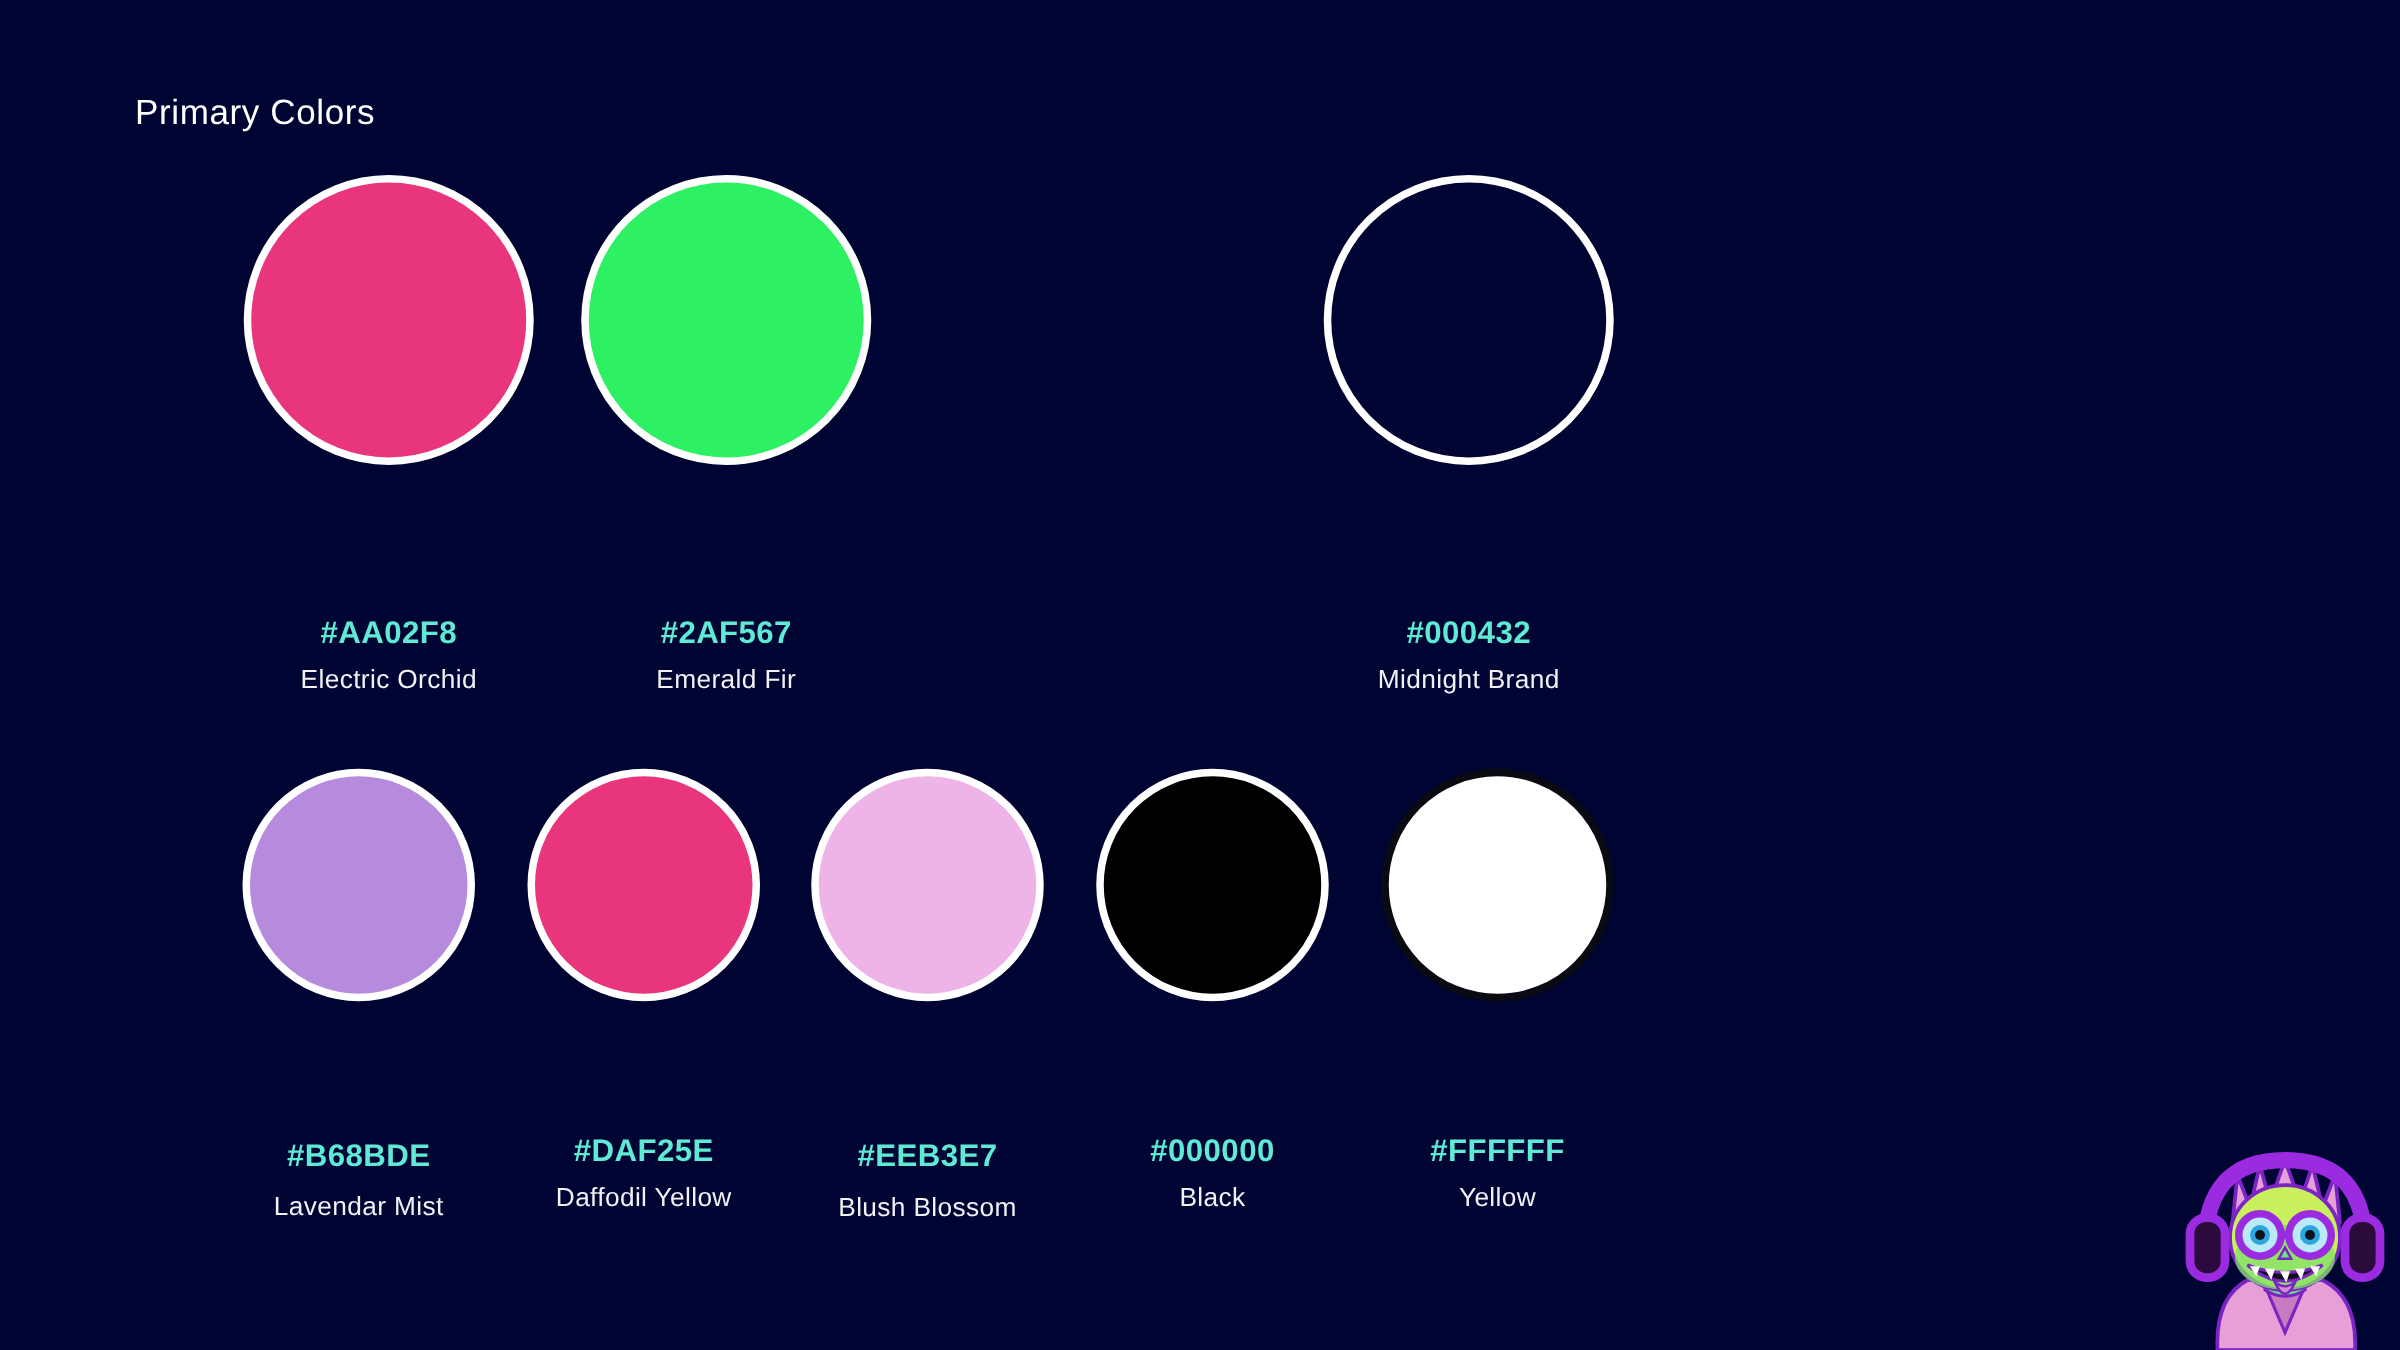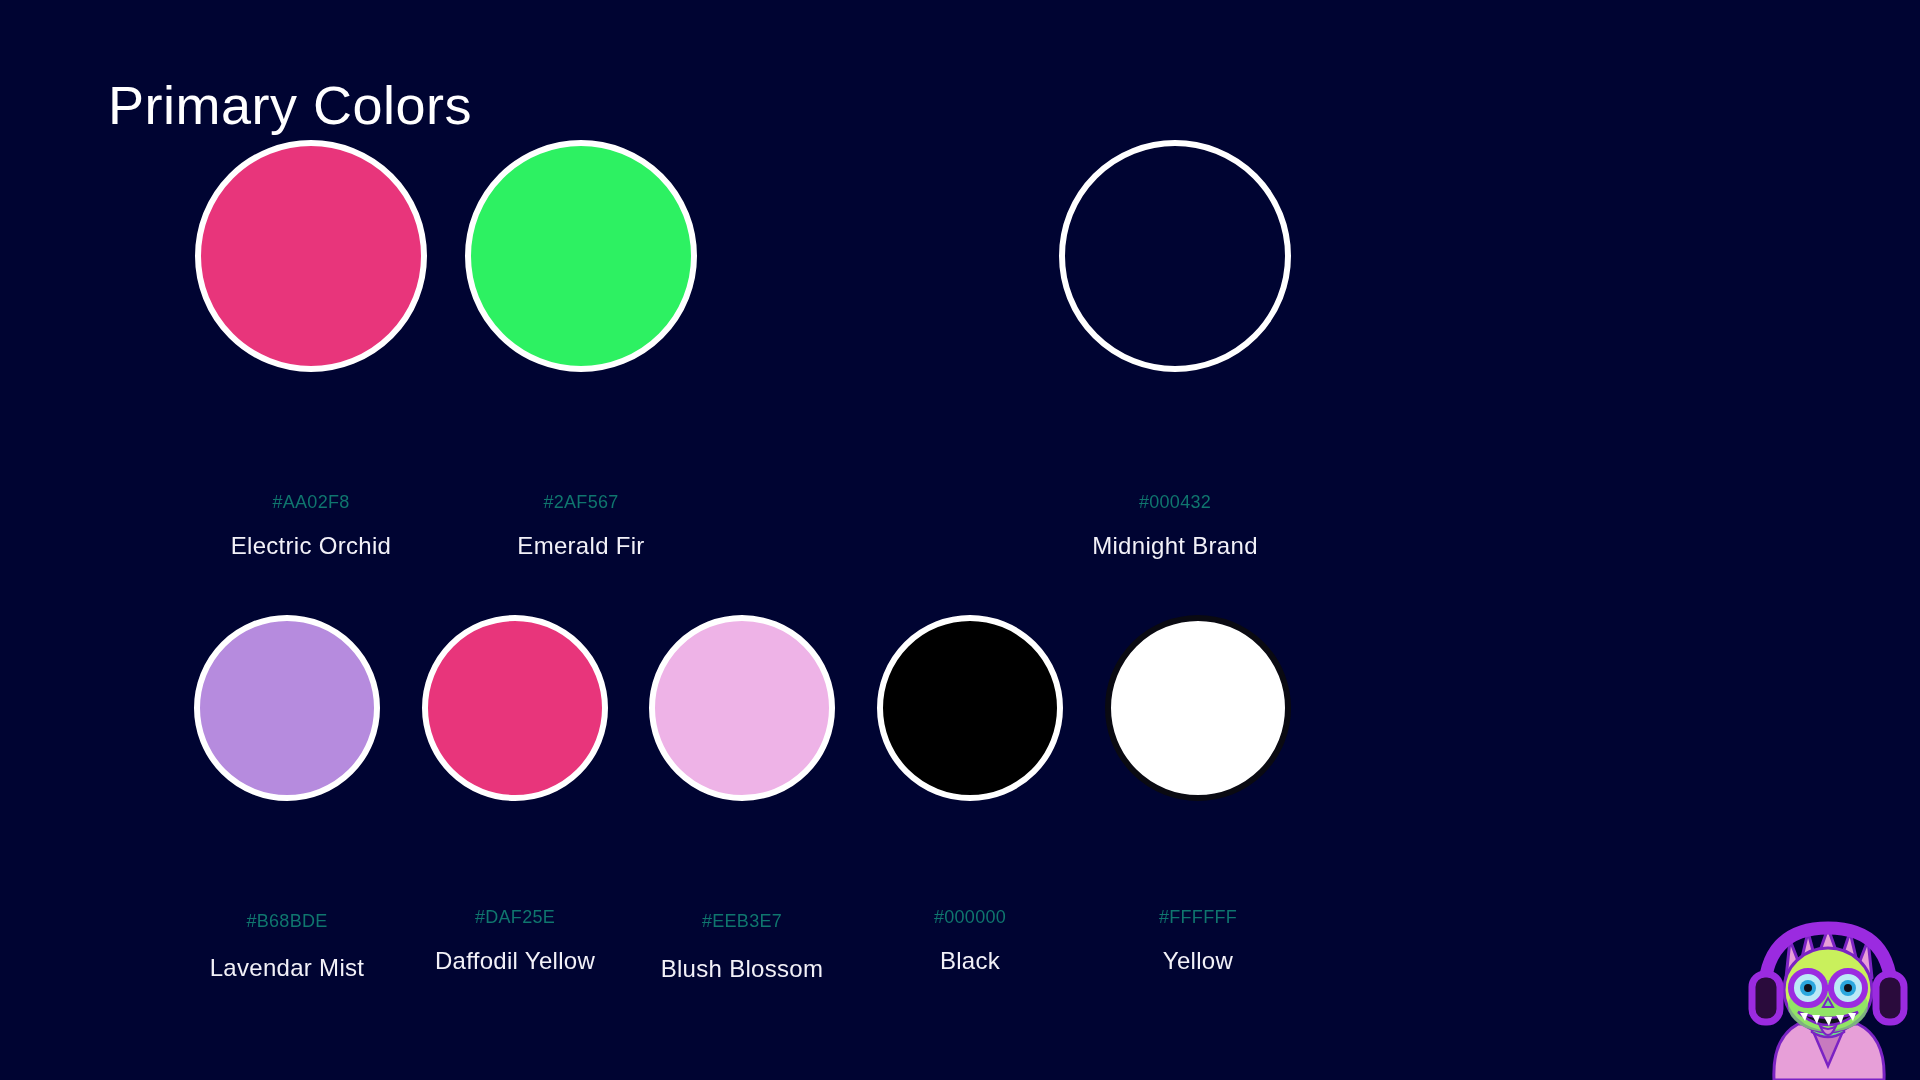--- a/index.html
+++ b/index.html
@@ -13,21 +13,21 @@
     font-family:"Liberation Sans", sans-serif;
     color:#ffffff;
     position:relative;
   }
 
   .slide { position:absolute; inset:0; }
 
   
   .section-title {
     position:absolute;
-    font-size:54px;
+    font-size:28px;
     font-weight:400;
     letter-spacing:0.5px;
     color:#ffffff;
     white-space:nowrap;
   }
   #title-primary    { left:108px; top:74px; }
   #title-supporting { left:108px; top:542px; }
 
   
   .row { position:absolute; }
@@ -40,28 +40,28 @@
   }
 
   .disc {
     border-radius:50%;
     background:#000432;
     margin:0 auto;
     display:block;
   }
 
   .swatch-hex {
-    font-size:18px;
-    font-weight:400;
-    color:#0f766e;
+    font-size:25px;
+    font-weight:700;
+    color:#5eead4;
     white-space:nowrap;
     letter-spacing:0.3px;
   }
   .swatch-name {
-    font-size:24px;
+    font-size:21px;
     font-weight:400;
     color:#f2f1f8;
     white-space:nowrap;
     letter-spacing:0.3px;
   }
 
   
   #footer {
     position:absolute;
     left:108px;

